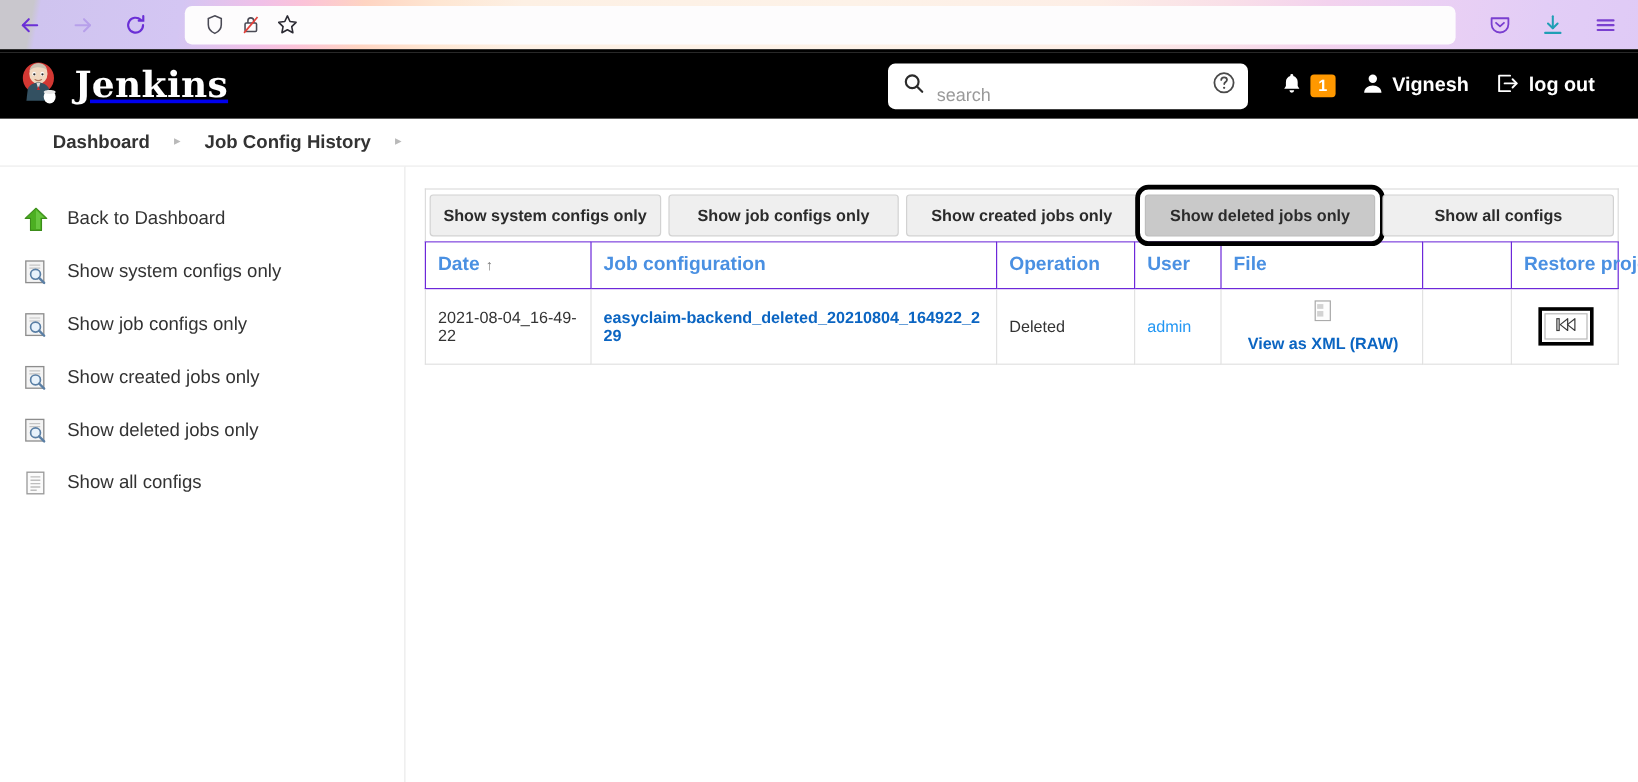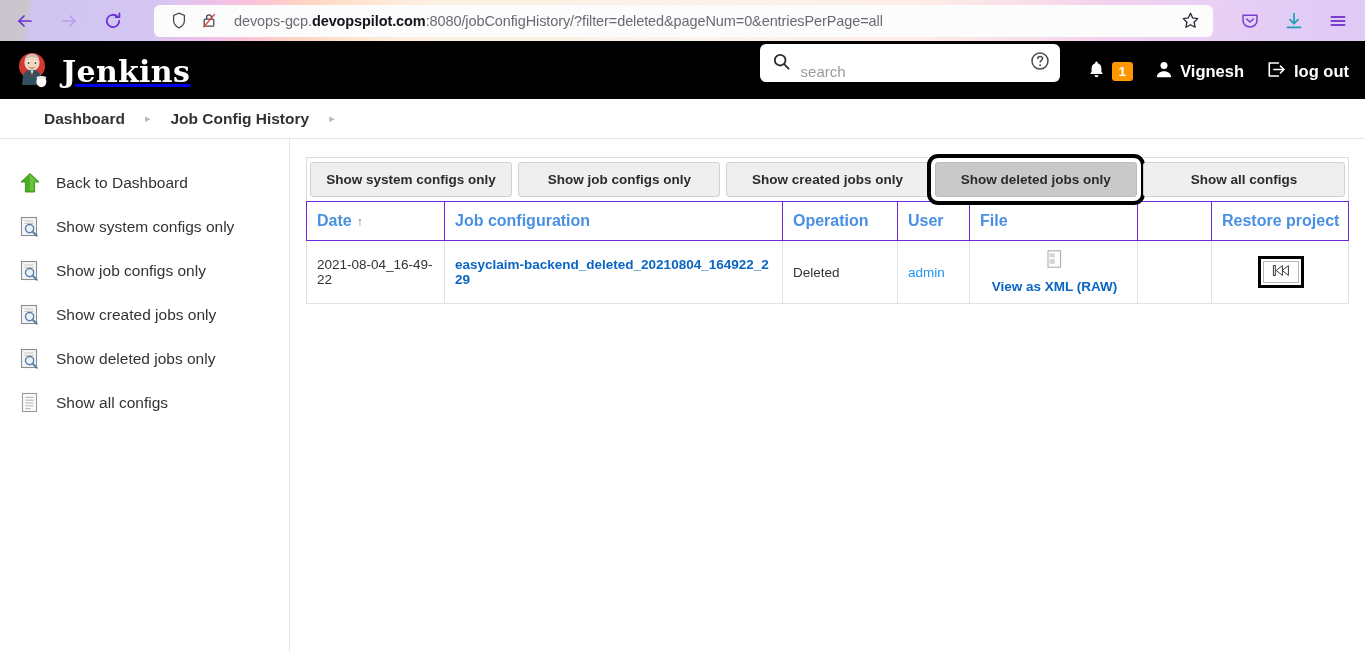--- a/index.html
+++ b/index.html
@@ -71,21 +71,22 @@
     gap: 14px;
     padding-right: 12px;
     flex: 0 0 auto;
   }
 
   
   #jenkins-header {
     height: 55px;
     background: #000000;
     display: flex;
-    padding: 0 16px 0 16px;
+    align-items: center;
+    padding: 0 36px 0 16px;
     color: #fff;
   }
   #brand { display: flex; align-items: center; gap: 10px; flex: 0 0 auto; }
   #brand-text {
     font-family: "DejaVu Serif", "Liberation Serif", serif;
     font-size: 30px;
     font-weight: 700;
     color: #ffffff;
     letter-spacing: 0.3px;
   }
@@ -147,21 +148,21 @@
   }
   .crumb-sep {
     color: #b9b9b9; font-size: 11px;
     padding: 0 18px;
     line-height: 1;
   }
 
   
   #page-body { display: flex; height: 513px; background: #fff; }
   #sidebar {
-    width: 290px;
+    width: 338px;
     border-right: 1px solid #e4e4e4;
     padding: 22px 0 0 0;
     flex: 0 0 auto;
     background: #fff;
   }
   .side-item {
     display: flex; align-items: center;
     gap: 14px;
     padding: 9px 0 9px 18px;
     height: 44px;
@@ -316,21 +317,20 @@
         <path d="M8 1.2 13.4 3.4v5.2c0 3.6-2.6 6-5.4 7.2-2.8-1.2-5.4-3.6-5.4-7.2V3.4z"></path>
       </svg>
     </span>
     <span class="chrome-icon">
       <svg width="16" height="17" viewBox="0 0 16 17" fill="none">
         <rect x="3.2" y="7.2" width="9.6" height="7" rx="1" stroke="#4a4a55" stroke-width="1.3"></rect>
         <path d="M5.6 7.2V5.3a2.4 2.4 0 0 1 4.8 0v1.9" stroke="#4a4a55" stroke-width="1.3"></path>
         <line x1="2.4" y1="15.4" x2="13.6" y2="2.2" stroke="#e3403a" stroke-width="1.4"></line>
       </svg>
     </span>
-    <span id="url-text"><span>devops-gcp.</span><b>devopspilot.com</b><span>:8080/jobConfigHistory/?filter=deleted&amp;pageNum=0&amp;entriesPerPage=all</span></span>
     <span class="chrome-icon">
       <svg width="19" height="19" viewBox="0 0 20 20" fill="none" stroke="#2b2a33" stroke-width="1.4" stroke-linejoin="round">
         <polygon points="10,2.4 12.3,7.3 17.6,8 13.8,11.8 14.8,17.1 10,14.5 5.2,17.1 6.2,11.8 2.4,8 7.7,7.3"></polygon>
       </svg>
     </span>
   </div>
 
   <div id="chrome-right">
     <span class="chrome-icon">
       <svg width="20" height="20" viewBox="0 0 20 20" fill="none" stroke="#7a3fd0" stroke-width="1.5" stroke-linecap="round" stroke-linejoin="round">

